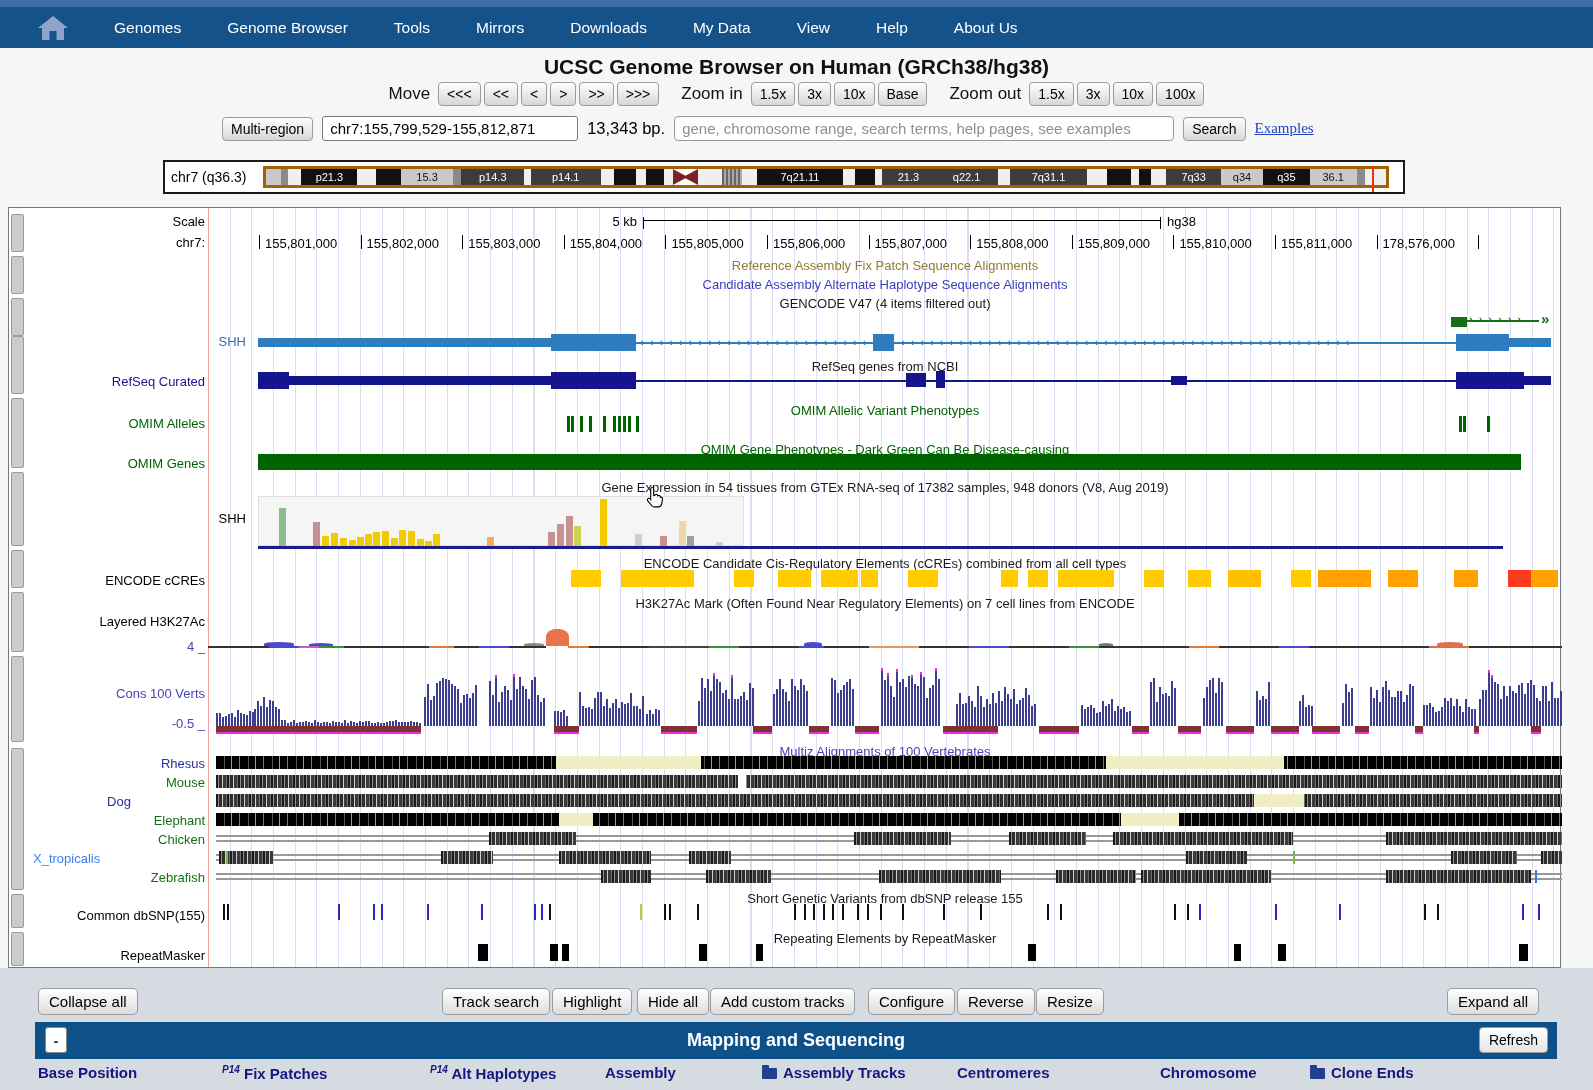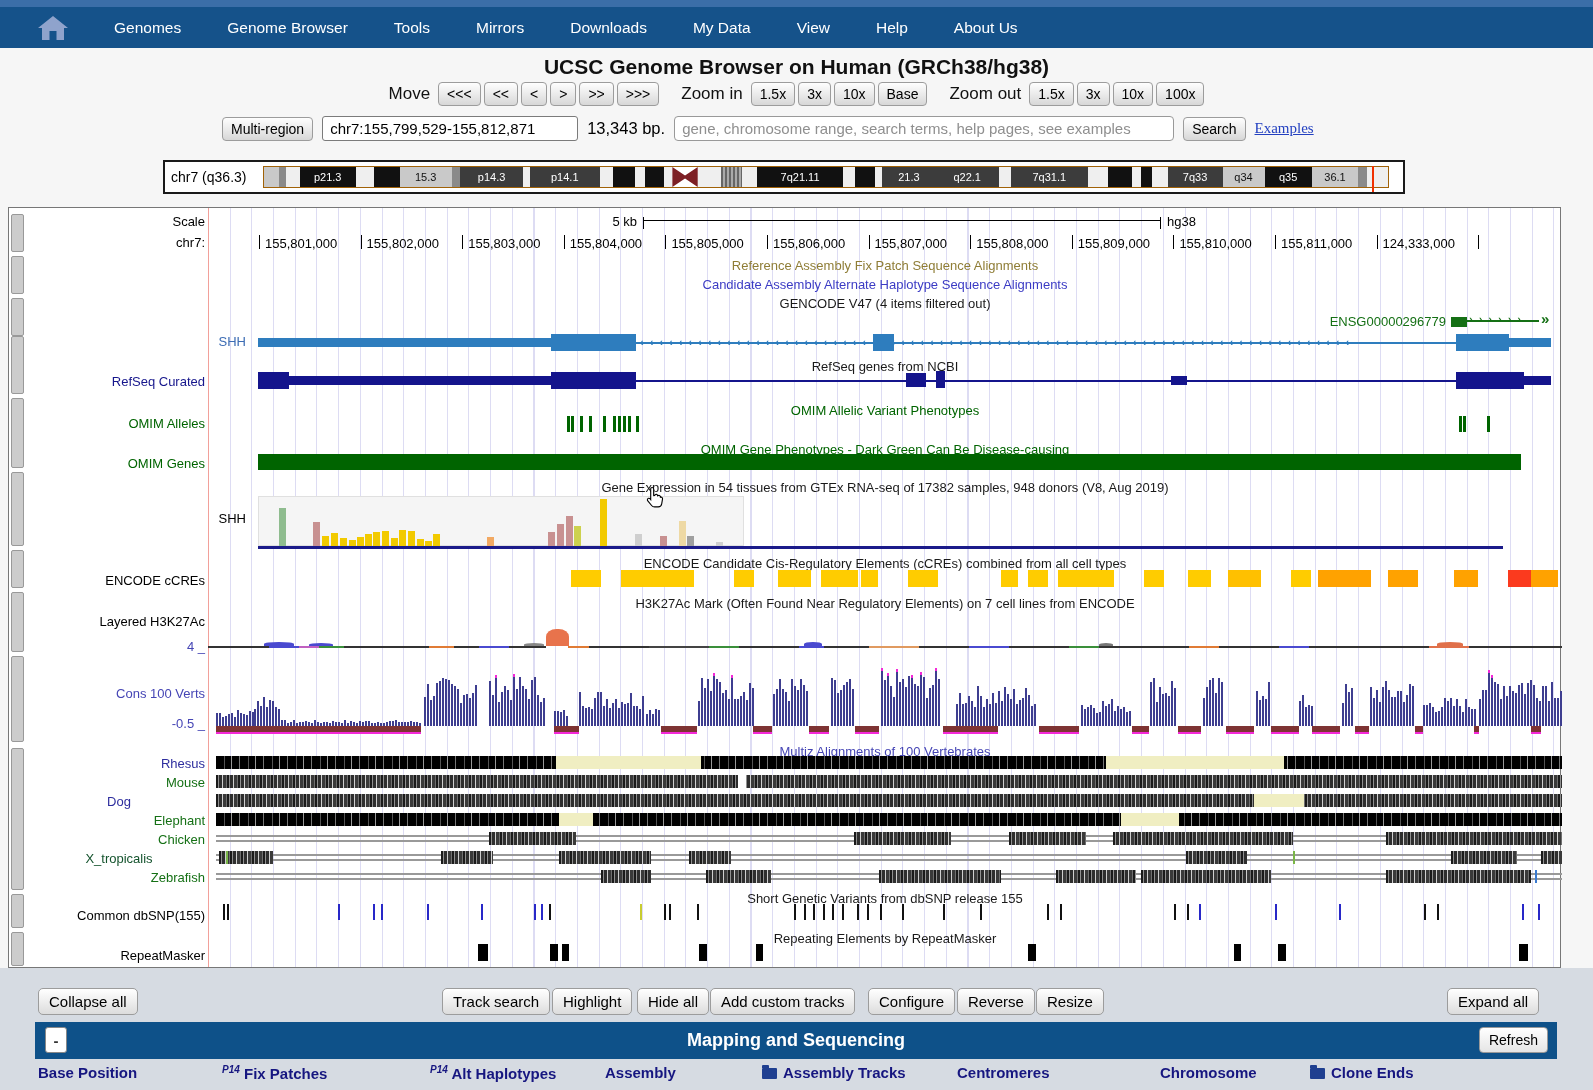--- a/index.html
+++ b/index.html
@@ -27,21 +27,21 @@
     font-size:15px; color:#000; font-family:"Liberation Sans",sans-serif; }
   #pos-input { width:256px; }
   #bp-text { font-size:16.5px; color:#000; }
   #search-input { width:500px; border:1px solid #999; border-radius:4px; }
   #search-input::placeholder { color:#8f8f8f; }
   .link { color:#2340c0; text-decoration:underline; font-size:15px; cursor:pointer;font-family:Liberation Serif, serif; }
   
   #ideo { position:absolute; left:163px; top:160px; width:1242px; height:34px;
     border:2px solid #1a1a1a; background:#fff; display:flex; align-items:center; }
   #ideo-label { font-size:14px; color:#000; margin-left:6px; width:92px; }
-  #ideo-bands { flex:1; height:22px; display:flex; margin-right:14px; border:1px solid #a16207; }
+  #ideo-bands { flex:1; height:22px; display:flex; margin-right:14px; border:3px solid #a16207; }
   .band { height:100%; display:flex; align-items:center; justify-content:center;
     font-size:11px; overflow:hidden; white-space:nowrap; }
   .band-b  { background:#111; color:#fff; }
   .band-dg { background:#3c3c3c; color:#fff; }
   .band-g  { background:#8a8a8a; color:#fff; }
   .band-lg { background:#c9c9c9; color:#111; }
   .band-w  { background:#efefef; color:#111; }
   .band-gs { background:repeating-linear-gradient(90deg,#666 0 2px,#aaa 2px 4px); }
   .band-cen{ background:#7d2025; clip-path:polygon(0 0,50% 42%,100% 0,100% 100%,50% 58%,0 100%); }
   #ideo-red { position:absolute; top:4px; height:26px; width:2px; background:#f03000; }
@@ -228,28 +228,27 @@
       <div style="position: absolute; left: 865.6px; top: 28px; font-size: 13px; color: rgb(0, 0, 0);">155,807,000</div>
       <div style="position: absolute; left: 961.2px; top: 27px; width: 1px; height: 14px; background: rgb(0, 0, 0);"></div>
       <div style="position: absolute; left: 967.2px; top: 28px; font-size: 13px; color: rgb(0, 0, 0);">155,808,000</div>
       <div style="position: absolute; left: 1062.8px; top: 27px; width: 1px; height: 14px; background: rgb(0, 0, 0);"></div>
       <div style="position: absolute; left: 1068.8px; top: 28px; font-size: 13px; color: rgb(0, 0, 0);">155,809,000</div>
       <div style="position: absolute; left: 1164.4px; top: 27px; width: 1px; height: 14px; background: rgb(0, 0, 0);"></div>
       <div style="position: absolute; left: 1170.4px; top: 28px; font-size: 13px; color: rgb(0, 0, 0);">155,810,000</div>
       <div style="position: absolute; left: 1266px; top: 27px; width: 1px; height: 14px; background: rgb(0, 0, 0);"></div>
       <div style="position: absolute; left: 1272px; top: 28px; font-size: 13px; color: rgb(0, 0, 0);">155,811,000</div>
       <div style="position: absolute; left: 1367.6px; top: 27px; width: 1px; height: 14px; background: rgb(0, 0, 0);"></div>
-      <div style="position: absolute; left: 1373.6px; top: 28px; font-size: 13px; color: rgb(0, 0, 0);">124,333,000</div>
+      <div style="position: absolute; left: 1373.6px; top: 28px; font-size: 13px; color: rgb(0, 0, 0);">178,576,000</div>
       <div style="position: absolute; left: 1469.2px; top: 27px; width: 1px; height: 14px; background: rgb(0, 0, 0);"></div>
     </div>
 
   <div class="ctitle c-fix" style="top:50px">Reference Assembly Fix Patch Sequence Alignments</div>
   <div class="ctitle c-hap" style="top:69px">Candidate Assembly Alternate Haplotype Sequence Alignments</div>
   <div class="ctitle c-dark" style="top:88px">GENCODE V47 (4 items filtered out)</div>
-  <div class="abs" style="left:199px;top:106px;width:1238px;text-align:right;font-size:13px;color:#157015">ENSG00000296779</div>
   <div id="ensg-row">
       <div style="position: absolute; left: 1442px; top: 109px; width: 16px; height: 10px; background: rgb(21, 112, 21);"></div>
       <div style="position: absolute; left: 1458px; top: 112px; width: 72px; height: 1.5px; background: rgb(21, 112, 21);"></div>
       <div class="arrowtxt" style="position: absolute; left: 1460px; top: 105px; width: 72px; height: 12px; color: rgb(21, 112, 21);">››››››</div>
       <div style="position: absolute; left: 1532px; top: 102px; font-size: 15px; font-weight: bold; color: rgb(21, 112, 21);">»</div>
     </div>
   <div class="abs" style="left: 24px; top: 126px; width: 213px; text-align: right; font-size: 13px; color: rgb(60, 108, 180);" class2="" style2="" id="gclabel">SHH</div>
   <div id="gencode-row">
       <div style="position: absolute; left: 627px; top: 134px; width: 820px; height: 1.5px; background: rgb(46, 125, 190);"></div>
       <div class="arrowtxt" style="position: absolute; left: 631px; top: 128px; width: 812px; height: 12px; color: rgb(46, 125, 190);">‹‹‹‹‹‹‹‹‹‹‹‹‹‹‹‹‹‹‹‹‹‹‹‹‹‹‹‹‹‹‹‹‹‹‹‹‹‹‹‹‹‹‹‹‹‹‹‹‹‹‹‹‹‹‹‹‹‹‹‹‹‹‹‹‹‹‹‹‹‹‹‹‹‹</div>
@@ -762,21 +761,21 @@
       <div class="tex1" style="position: absolute; left: 207px; top: 605px; width: 1346px; height: 13px;"></div>
       <div style="position: absolute; left: 550px; top: 605px; width: 34px; height: 13px; background: rgb(240, 238, 194);"></div>
       <div style="position: absolute; left: 1112px; top: 605px; width: 58px; height: 13px; background: rgb(240, 238, 194);"></div>
       <div style="position: absolute; left: 24px; top: 624px; width: 172px; text-align: right; font-size: 13px; color: rgb(21, 112, 21);">Chicken</div>
       <div class="sparse-base" style="position: absolute; left: 207px; top: 624px; width: 1346px; height: 13px;"></div>
       <div class="tex2" style="position: absolute; left: 480px; top: 624px; width: 87px; height: 13px;"></div>
       <div class="tex2" style="position: absolute; left: 845px; top: 624px; width: 97px; height: 13px;"></div>
       <div class="tex2" style="position: absolute; left: 1000px; top: 624px; width: 77px; height: 13px;"></div>
       <div class="tex2" style="position: absolute; left: 1104px; top: 624px; width: 180px; height: 13px;"></div>
       <div class="tex2" style="position: absolute; left: 1377px; top: 624px; width: 176px; height: 13px;"></div>
-      <div style="position: absolute; left: 24px; top: 643px; width: 172px; text-align: center; font-size: 13px; color: #14532d;">X_tropicalis</div>
+      <div style="position: absolute; left: 24px; top: 643px; width: 172px; text-align: left; font-size: 13px; color: #3b82f6;">X_tropicalis</div>
       <div class="sparse-base" style="position: absolute; left: 207px; top: 643px; width: 1346px; height: 13px;"></div>
       <div class="tex2" style="position: absolute; left: 210px; top: 643px; width: 54px; height: 13px;"></div>
       <div class="tex2" style="position: absolute; left: 432px; top: 643px; width: 52px; height: 13px;"></div>
       <div class="tex2" style="position: absolute; left: 550px; top: 643px; width: 92px; height: 13px;"></div>
       <div class="tex2" style="position: absolute; left: 680px; top: 643px; width: 42px; height: 13px;"></div>
       <div class="tex2" style="position: absolute; left: 1177px; top: 643px; width: 61px; height: 13px;"></div>
       <div class="tex2" style="position: absolute; left: 1442px; top: 643px; width: 66px; height: 13px;"></div>
       <div class="tex2" style="position: absolute; left: 1532px; top: 643px; width: 21px; height: 13px;"></div>
       <div style="position: absolute; left: 217px; top: 643px; width: 2px; height: 13px; background: rgb(122, 182, 72);"></div>
       <div style="position: absolute; left: 1284px; top: 643px; width: 2px; height: 13px; background: rgb(122, 182, 72);"></div>

